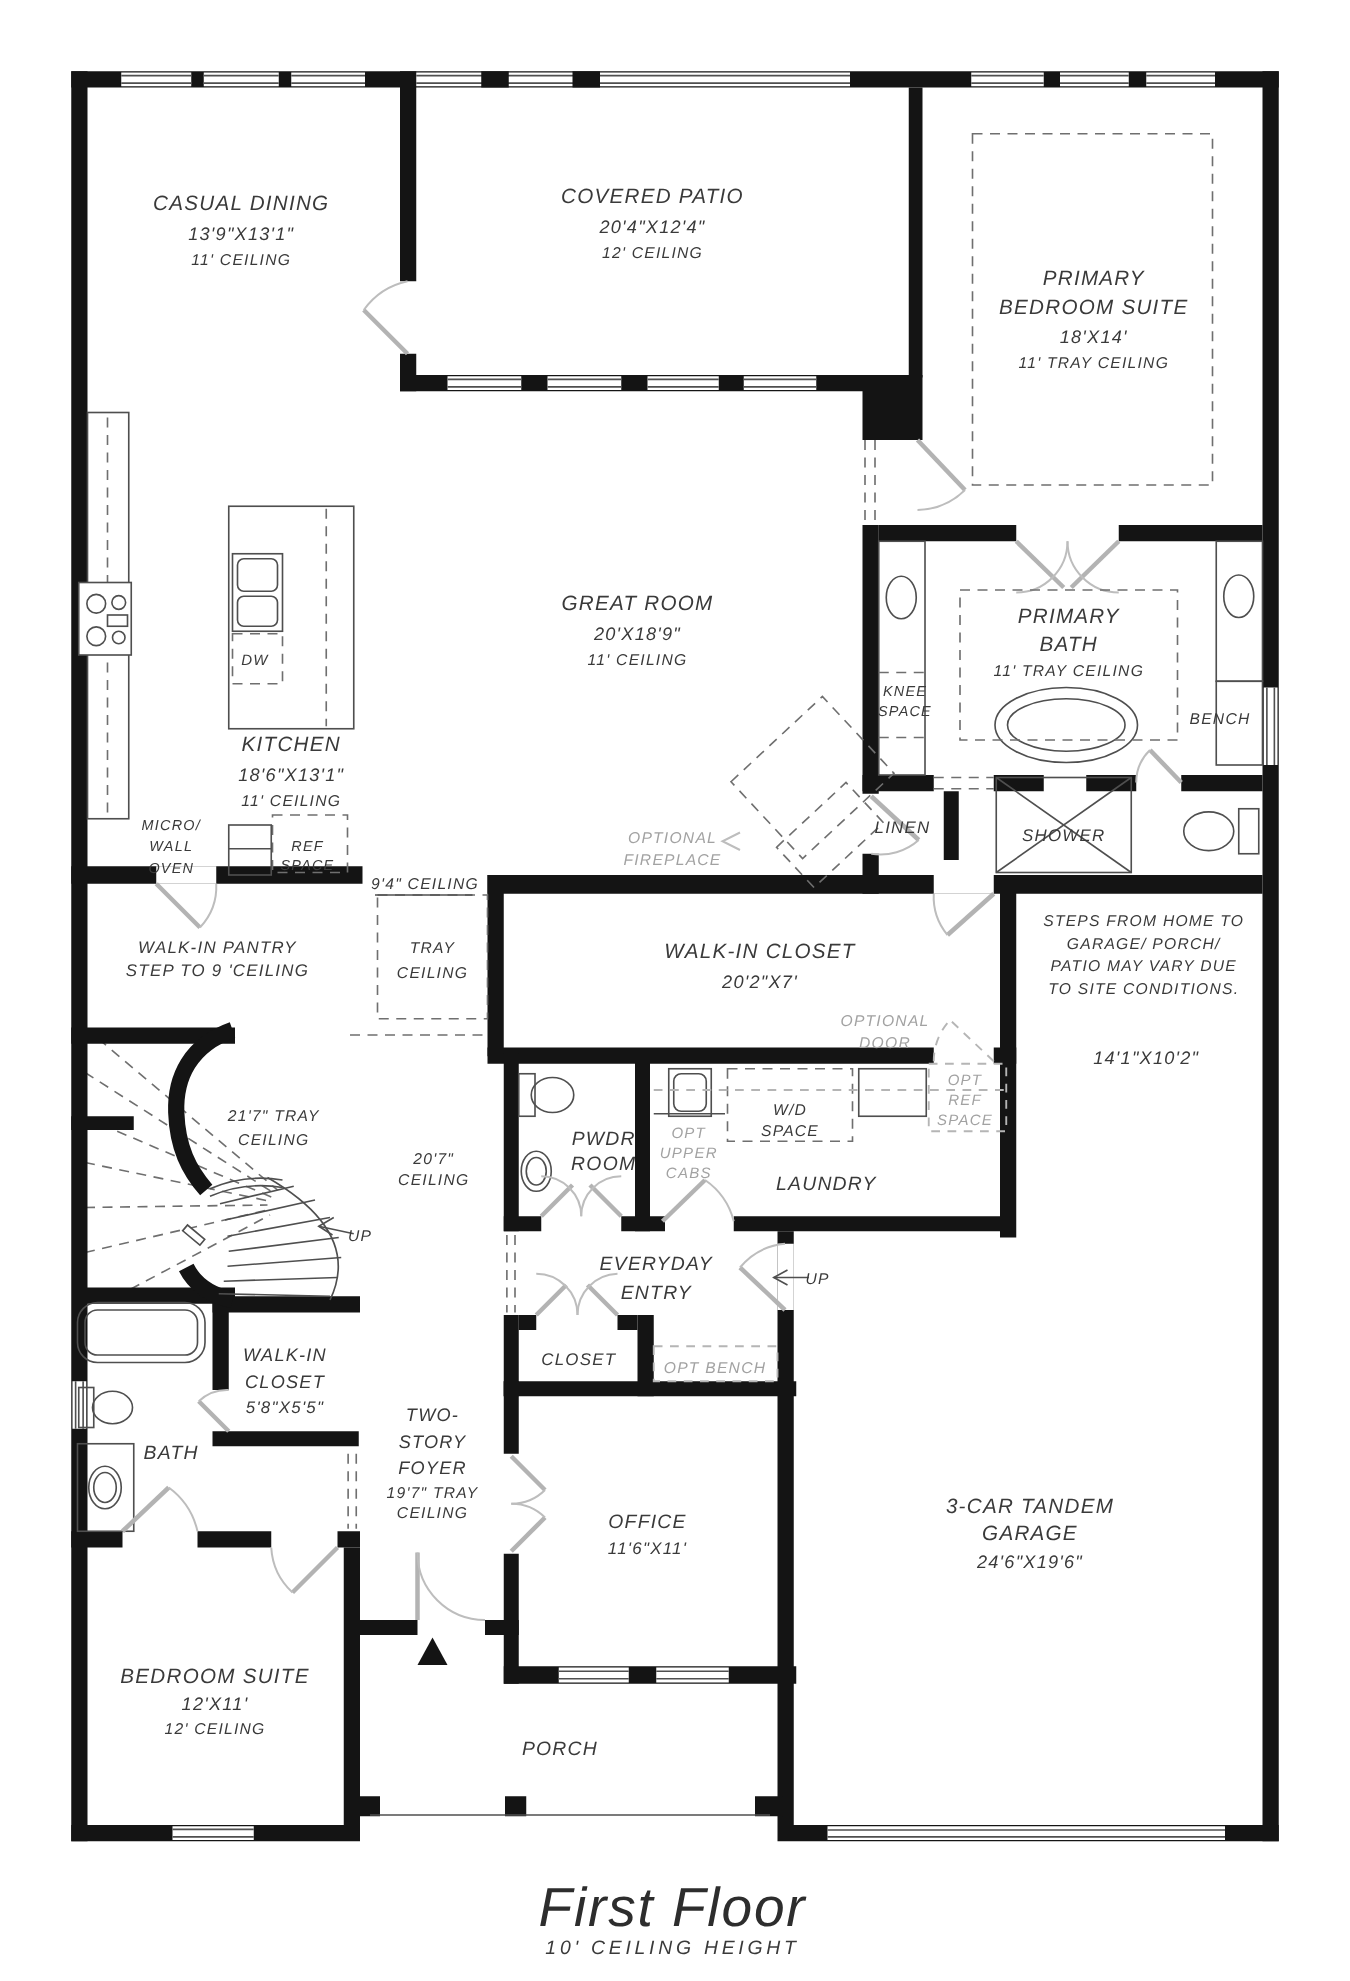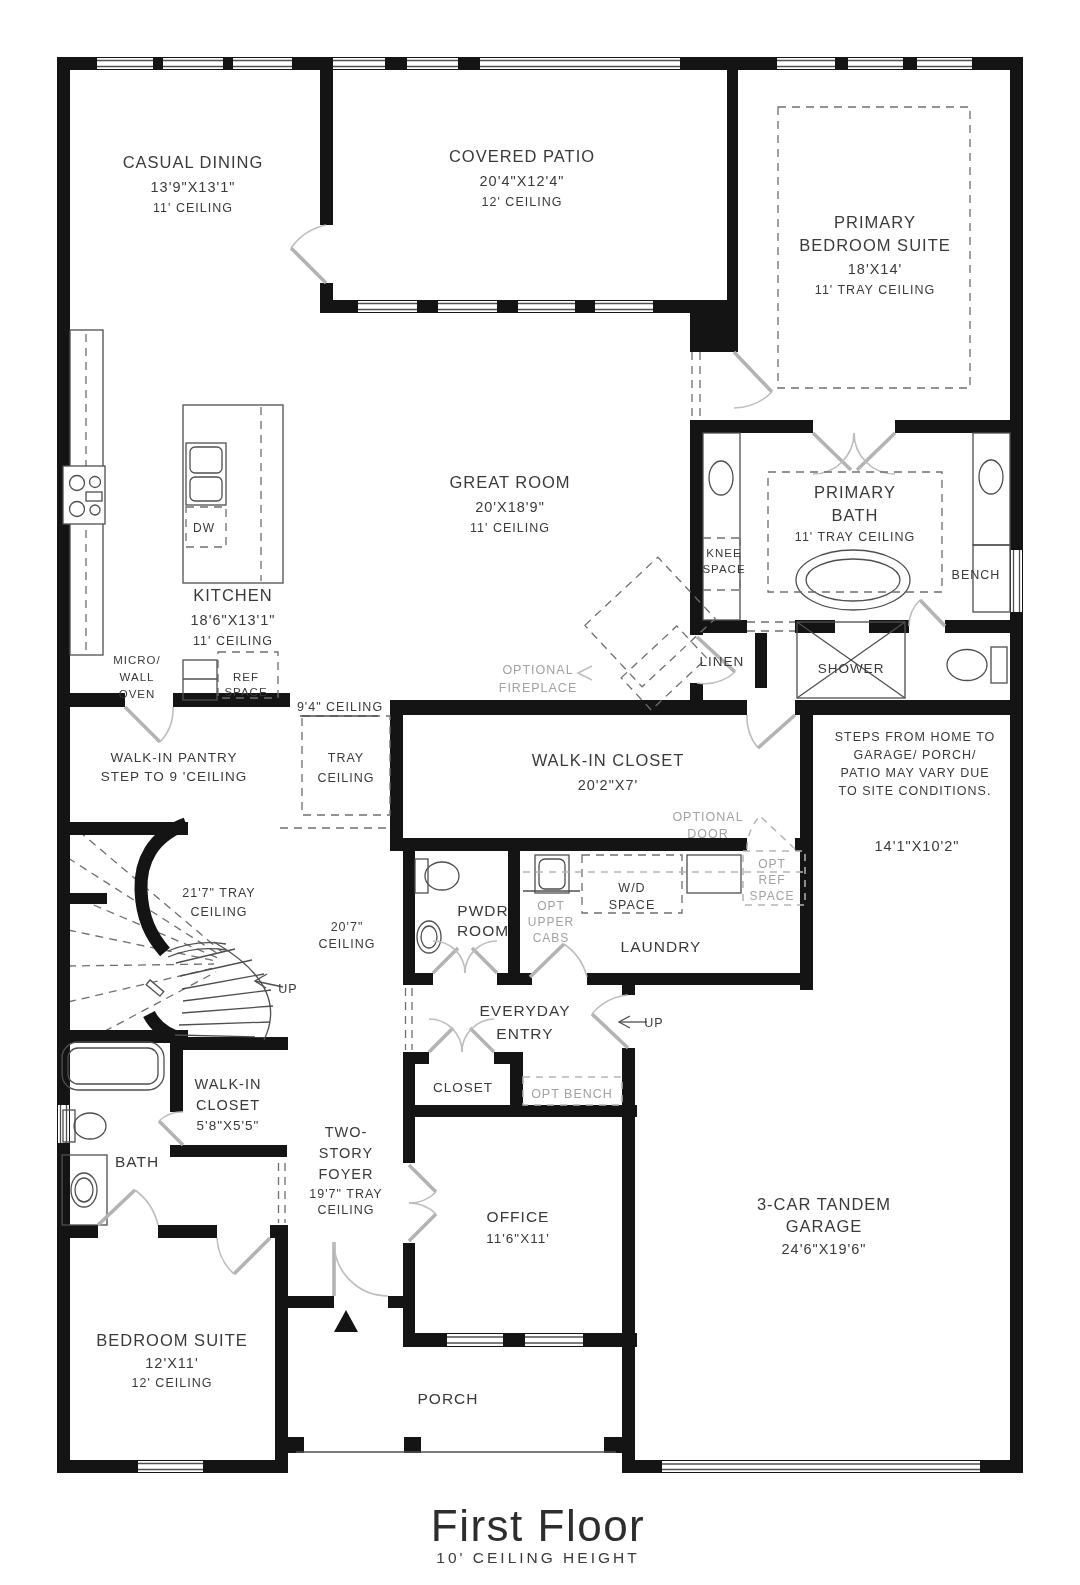--- a/index.html
+++ b/index.html
@@ -1,16 +1,16 @@
 <!DOCTYPE html>
 <html><head>
 <meta charset="utf-8">
 <style>
   html,body{margin:0;padding:0;background:#fff;}
-  .plan{position:relative;width:1080px;height:1585px;background:#ffffff;overflow:hidden;}
+  .plan{position:relative;width:1080px;height:1585px;background:#ffffff;overflow:hidden;font-style:italic;}
   svg{position:absolute;left:0;top:0;}
   .w{fill:#141414;}
   .wp{stroke:#141414;stroke-width:13;fill:none;}
   .ln{stroke:#4f4f4f;stroke-width:1.3;fill:none;}
   .fx{stroke:#4f4f4f;stroke-width:1.3;fill:#fff;}
   .door{stroke:#bdbdbd;stroke-width:1.6;fill:none;}
   .leaf{stroke:#b3b3b3;stroke-width:3.6;fill:none;}
   .dd{stroke:#6f6f6f;stroke-width:1.3;fill:none;stroke-dasharray:8 6;}
   .dg{stroke:#b5b5b5;stroke-width:1.5;fill:none;stroke-dasharray:7 6;}
   .win{fill:#ffffff;}

